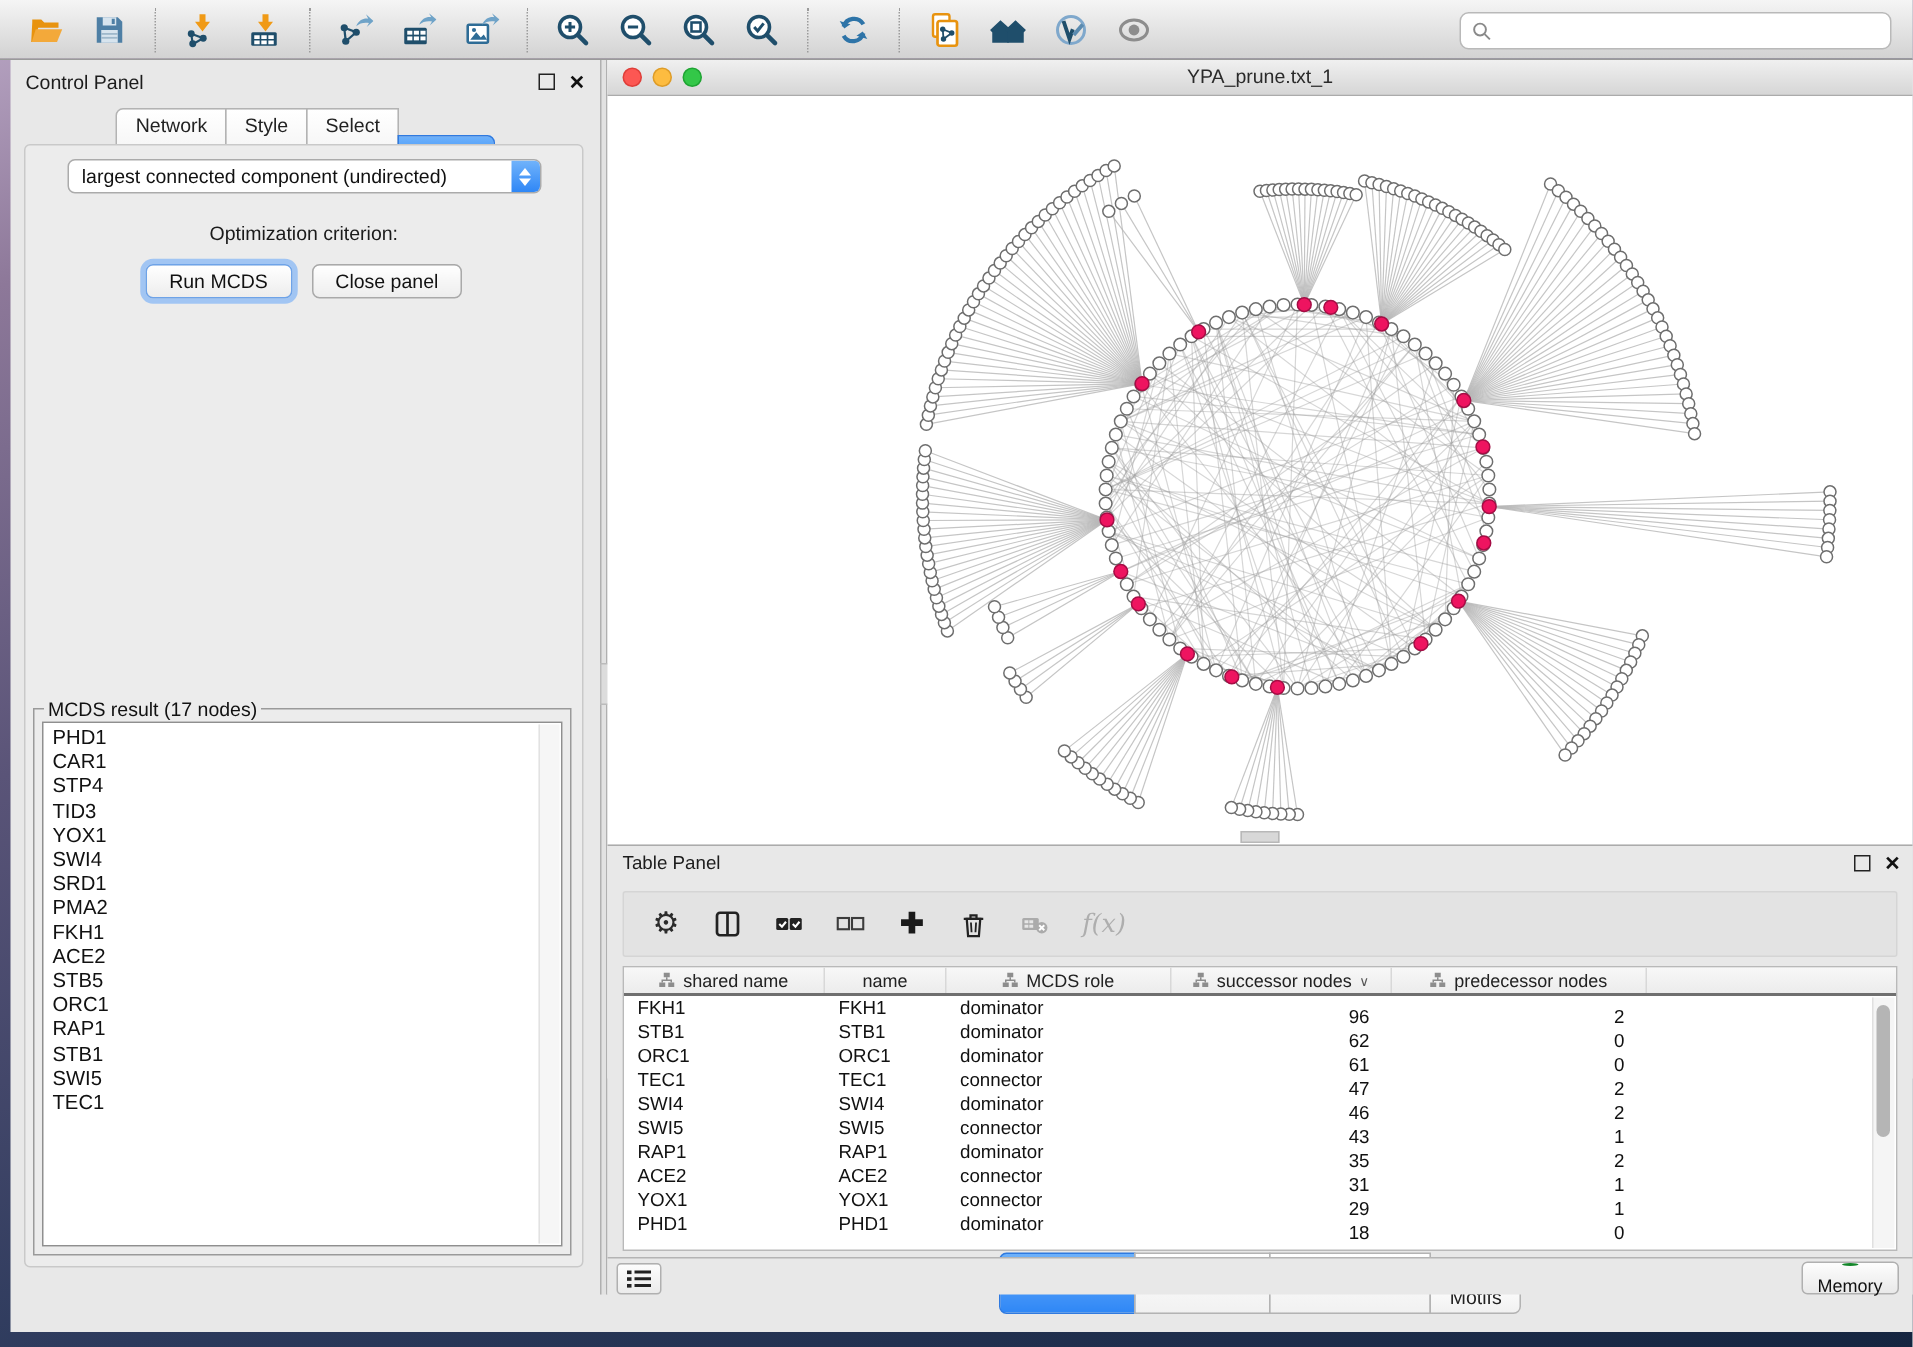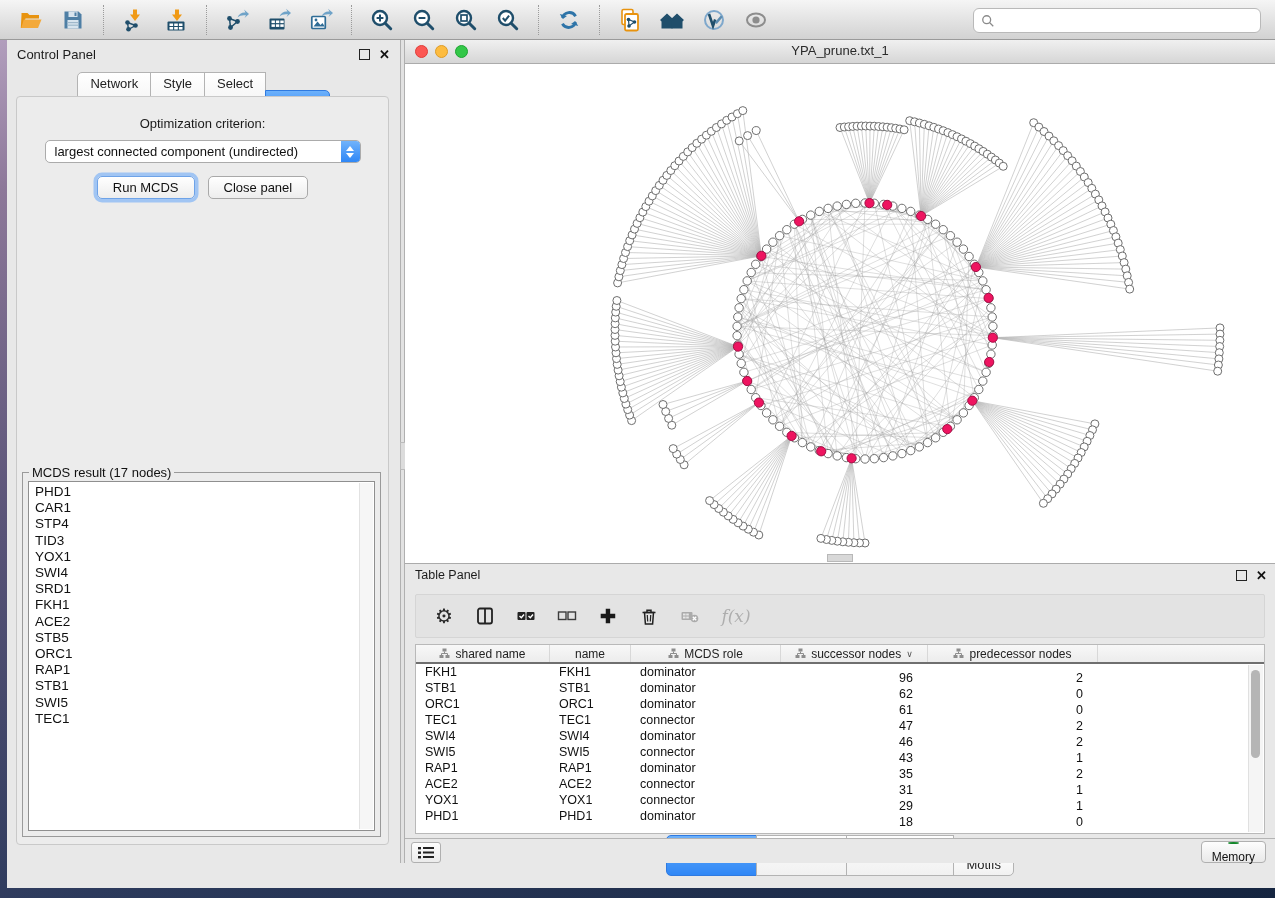--- a/index.html
+++ b/index.html
@@ -277,43 +277,44 @@
     </div>
     <div id="cp-tabs-row">
       <div class="seg" id="cp-tabs">
           <div class="seg-tab">Network</div>
           <div class="seg-tab">Style</div>
           <div class="seg-tab">Select</div>
           <div class="seg-tab active">MCDS</div>
         </div>
     </div>
     <div id="cp-inner">
-      <div id="opt-label">Optimization criterion:</div>
       <div id="criterion-select">
         <span class="val">largest connected component (undirected)</span>
         <span class="stepper">
             <span class="tri-up"></span>
             <span class="tri-dn"></span>
           </span>
       </div>
+      <div id="opt-label">Optimization criterion:</div>
       <div id="cp-buttons">
         <button class="mac-btn focus">Run MCDS</button>
         <button class="mac-btn">Close panel</button>
       </div>
       <fieldset id="mcds-fieldset">
         <legend>MCDS result (17 nodes)</legend>
         <div id="mcds-listbox">
           <div id="mcds-list">
               <div class="mcds-item">PHD1</div>
               <div class="mcds-item">CAR1</div>
               <div class="mcds-item">STP4</div>
               <div class="mcds-item">TID3</div>
               <div class="mcds-item">YOX1</div>
               <div class="mcds-item">SWI4</div>
               <div class="mcds-item">SRD1</div>
+              <div class="mcds-item">PMA2</div>
               <div class="mcds-item">FKH1</div>
               <div class="mcds-item">ACE2</div>
               <div class="mcds-item">STB5</div>
               <div class="mcds-item">ORC1</div>
               <div class="mcds-item">RAP1</div>
               <div class="mcds-item">STB1</div>
               <div class="mcds-item">SWI5</div>
               <div class="mcds-item">TEC1</div>
             </div>
           <div class="vtrack"></div>

